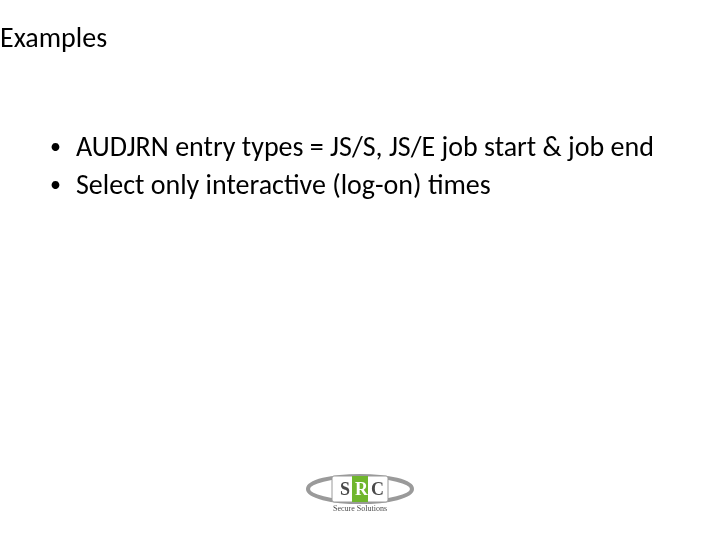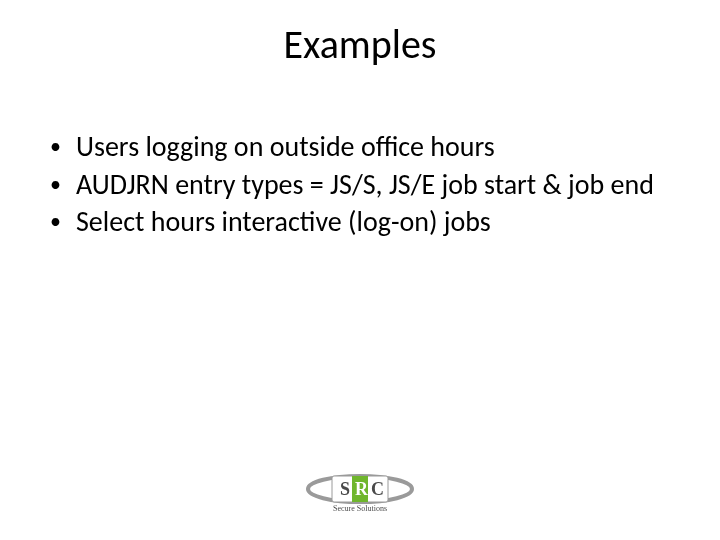--- a/index.html
+++ b/index.html
@@ -16,22 +16,22 @@
     position: relative;
     width: 720px;
     height: 540px;
     box-sizing: border-box;
   }
   .title {
     position: absolute;
     top: 20px;
     left: 0;
     width: 720px;
-    text-align: center;
-    font-size: 40px;
+    text-align: left;
+    font-size: 28px;
     font-weight: 400;
   }
   .body {
     position: absolute;
     top: 130px;
     left: 48px;
     width: 630px;
     font-size: 28px;
     line-height: 1.2;
   }
@@ -64,23 +64,22 @@
   .logo svg { display: block; }
 </style>
 </head>
 <body>
 
 <div class="slide">
   <div class="title">Examples</div>
 
   <div class="body">
     <ul class="bullets">
-      <li><span>Users logging on outside office hours</span></li>
       <li><span>AUDJRN  entry types = JS/S, JS/E job start &amp; job end</span></li>
-      <li><span>Select hours interactive (log-on) jobs</span></li>
+      <li><span>Select only interactive (log-on) times</span></li>
     </ul>
   </div>
 
   <div class="logo">
     <svg viewBox="0 0 120 44" width="120" height="44">
       <ellipse cx="60" cy="19" rx="52" ry="13" fill="none" stroke="#9a9a9a" stroke-width="4"></ellipse>
       <rect x="32" y="6" width="56" height="26" rx="2" fill="#ffffff" stroke="#9a9a9a" stroke-width="1"></rect>
       <rect x="52" y="6" width="16" height="26" fill="#6fb62c"></rect>
       <text x="40" y="25" font-family="Georgia, 'Times New Roman', serif" font-size="18" font-weight="bold" fill="#4a4a4a">S</text>
       <text x="55" y="25" font-family="Georgia, 'Times New Roman', serif" font-size="18" font-weight="bold" fill="#ffffff">R</text>

